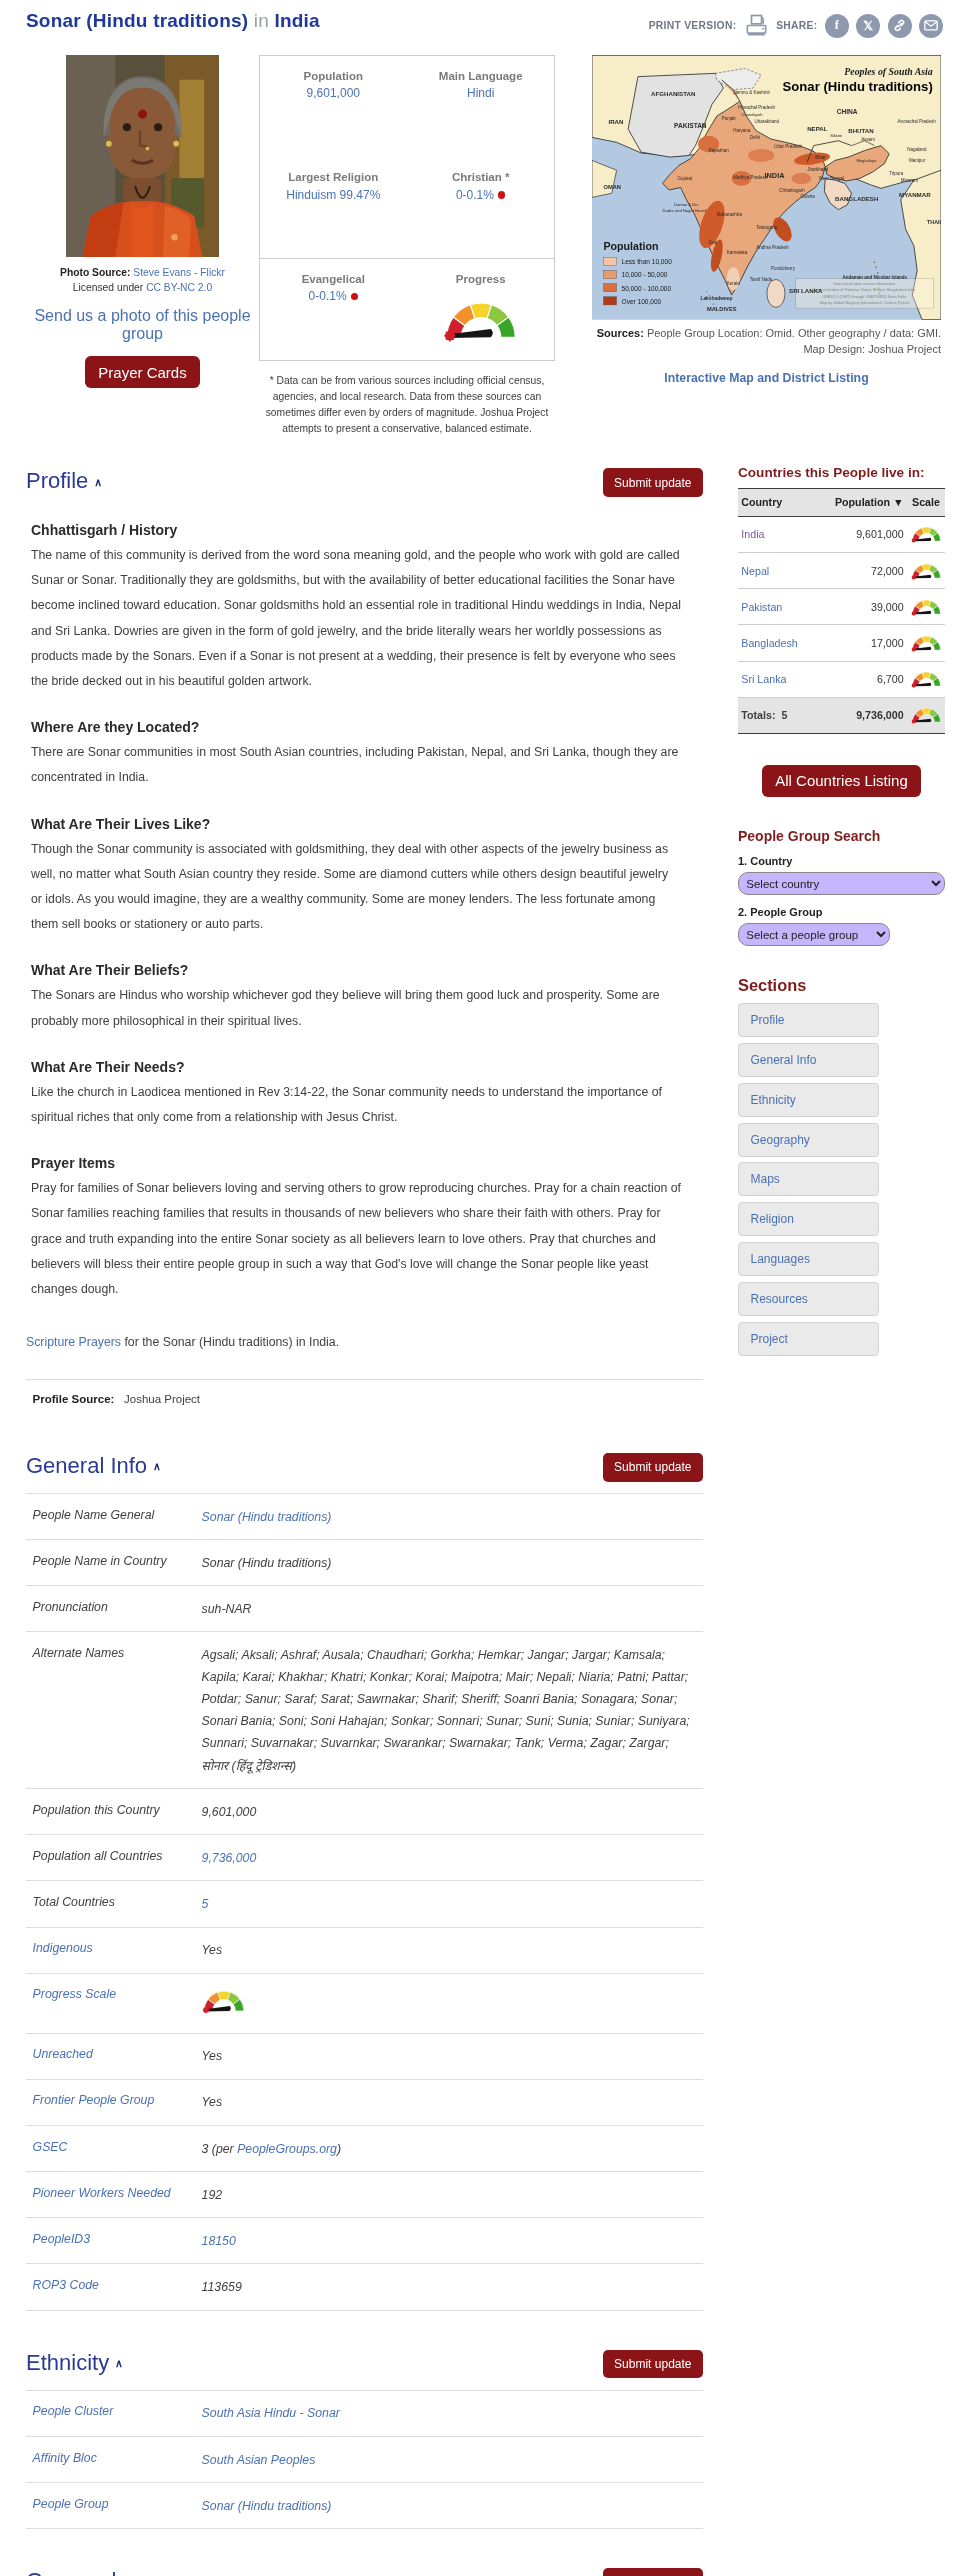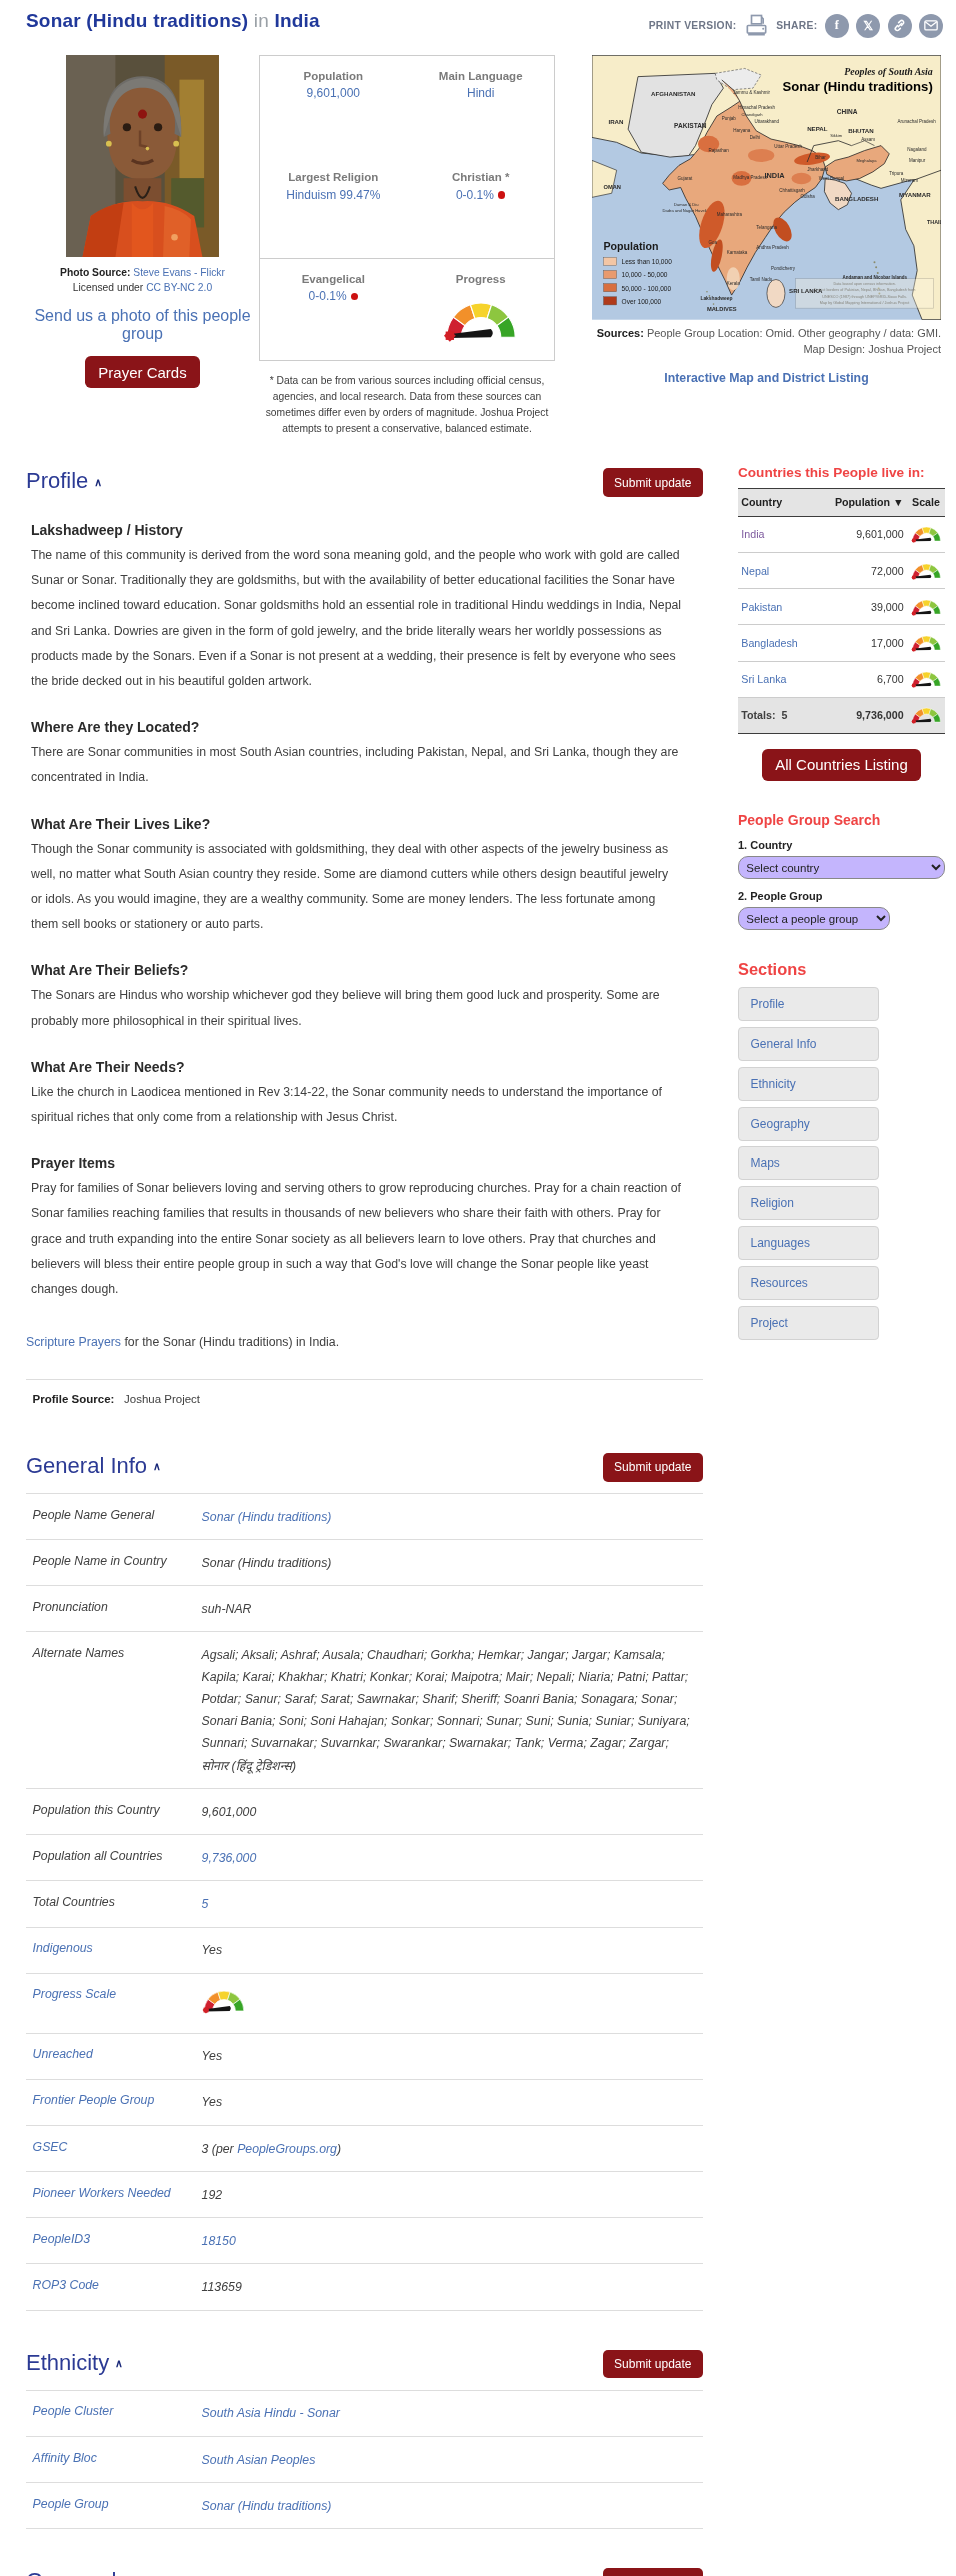--- a/index.html
+++ b/index.html
@@ -62,29 +62,29 @@
   .scripture { margin:33px 0 30px; font-size:12.3px; }
   .profile-source { border-top:0.8px solid #ddd; padding:12.3px 6.6px; font-size:11.5px; }
   .profile-source b { color:#222; }
 
   .kv-table { border-top:0.8px solid #ddd; margin-top:11.5px;font-style:italic; }
   .kv-row { display:flex; border-bottom:0.8px solid #ddd; padding:11.5px 6.6px; font-size:12.3px; }
   .kv-label { width:169px; flex:none; padding-right:10px; line-height:1.5; }
   .kv-value { flex:1; line-height:1.8; }
 
   
-  .side-head { font-size:13.6px; font-weight:bold; color:#ef4444; margin:3.3px 0 8.2px; }
+  .side-head { font-size:13.6px; font-weight:bold; color:#7f1d1d; margin:3.3px 0 8.2px; }
   .countries-table { width:100%; border-collapse:collapse; font-size:10.7px; }
   .countries-table th { background:#e4e4e4; border-top:1.6px solid #3c3c3c; border-bottom:1.6px solid #3c3c3c;
     padding:7.4px 3.3px; font-size:10.7px; color:#222; }
   .countries-table td { padding:6.6px 3.3px; border-bottom:0.8px solid #ccc; }
   .pop-cell { text-align:right; color:#333; }
   .totals-row td { background:#e4e4e4; font-weight:bold; border-top:1.6px solid #3c3c3c;
     border-bottom:1.6px solid #3c3c3c; }
-  .all-countries-wrap { text-align:center; margin-top:15px; }
+  .all-countries-wrap { text-align:center; margin-top:31px; }
   .search-panel { margin-top:31px; }
   .search-label { font-weight:bold; font-size:11px; color:#222; margin:11.5px 0 5px; }
   .search-panel select { width:100%; font-size:11.5px; padding:3.3px 3.3px; font-family:inherit;
     border:0.8px solid #888; border-radius:10px; background:#c4b5fd; color:#222; }
   .search-panel select.narrow { width:152px; }
   .sections-panel { margin-top:30px; }
   .section-btn { display:block; width:141px; background:#eaeaea; border:0.8px solid #d2d2d2;
     border-radius:4.1px; padding:9px 11.5px; margin-bottom:5.8px; color:#4a71b4; font-size:12px;
     text-align:left; font-family:inherit; cursor:pointer; }
   .visited { color:#7d5a9e !important; }
@@ -349,21 +349,21 @@
 
   <div class="content-row">
 
     <div class="main-col">
 
       <div class="section-head">
         <div class="section-title"><span>Profile</span><span class="caret">∧</span></div>
         <button class="submit-btn">Submit update</button>
       </div>
       <div class="section-body" id="profile-body">
-          <div class="sub-head">Lakshadweep / History</div>
+          <div class="sub-head">Chhattisgarh / History</div>
           <p class="body-text">The name of this community is derived from the word sona meaning gold, and the people who work with gold are called Sunar or Sonar. Traditionally they are goldsmiths, but with the availability of better educational facilities the Sonar have become inclined toward education. Sonar goldsmiths hold an essential role in traditional Hindu weddings in India, Nepal and Sri Lanka. Dowries are given in the form of gold jewelry, and the bride literally wears her worldly possessions as products made by the Sonars. Even if a Sonar is not present at a wedding, their presence is felt by everyone who sees the bride decked out in his beautiful golden artwork.</p>
           <div class="sub-head">Where Are they Located?</div>
           <p class="body-text">There are Sonar communities in most South Asian countries, including Pakistan, Nepal, and Sri Lanka, though they are concentrated in India.</p>
           <div class="sub-head">What Are Their Lives Like?</div>
           <p class="body-text">Though the Sonar community is associated with goldsmithing, they deal with other aspects of the jewelry business as well, no matter what South Asian country they reside. Some are diamond cutters while others design beautiful jewelry or idols. As you would imagine, they are a wealthy community. Some are money lenders. The less fortunate among them sell books or stationery or auto parts.</p>
           <div class="sub-head">What Are Their Beliefs?</div>
           <p class="body-text">The Sonars are Hindus who worship whichever god they believe will bring them good luck and prosperity. Some are probably more philosophical in their spiritual lives.</p>
           <div class="sub-head">What Are Their Needs?</div>
           <p class="body-text">Like the church in Laodicea mentioned in Rev 3:14-22, the Sonar community needs to understand the importance of spiritual riches that only come from a relationship with Jesus Christ.</p>
           <div class="sub-head">Prayer Items</div>

